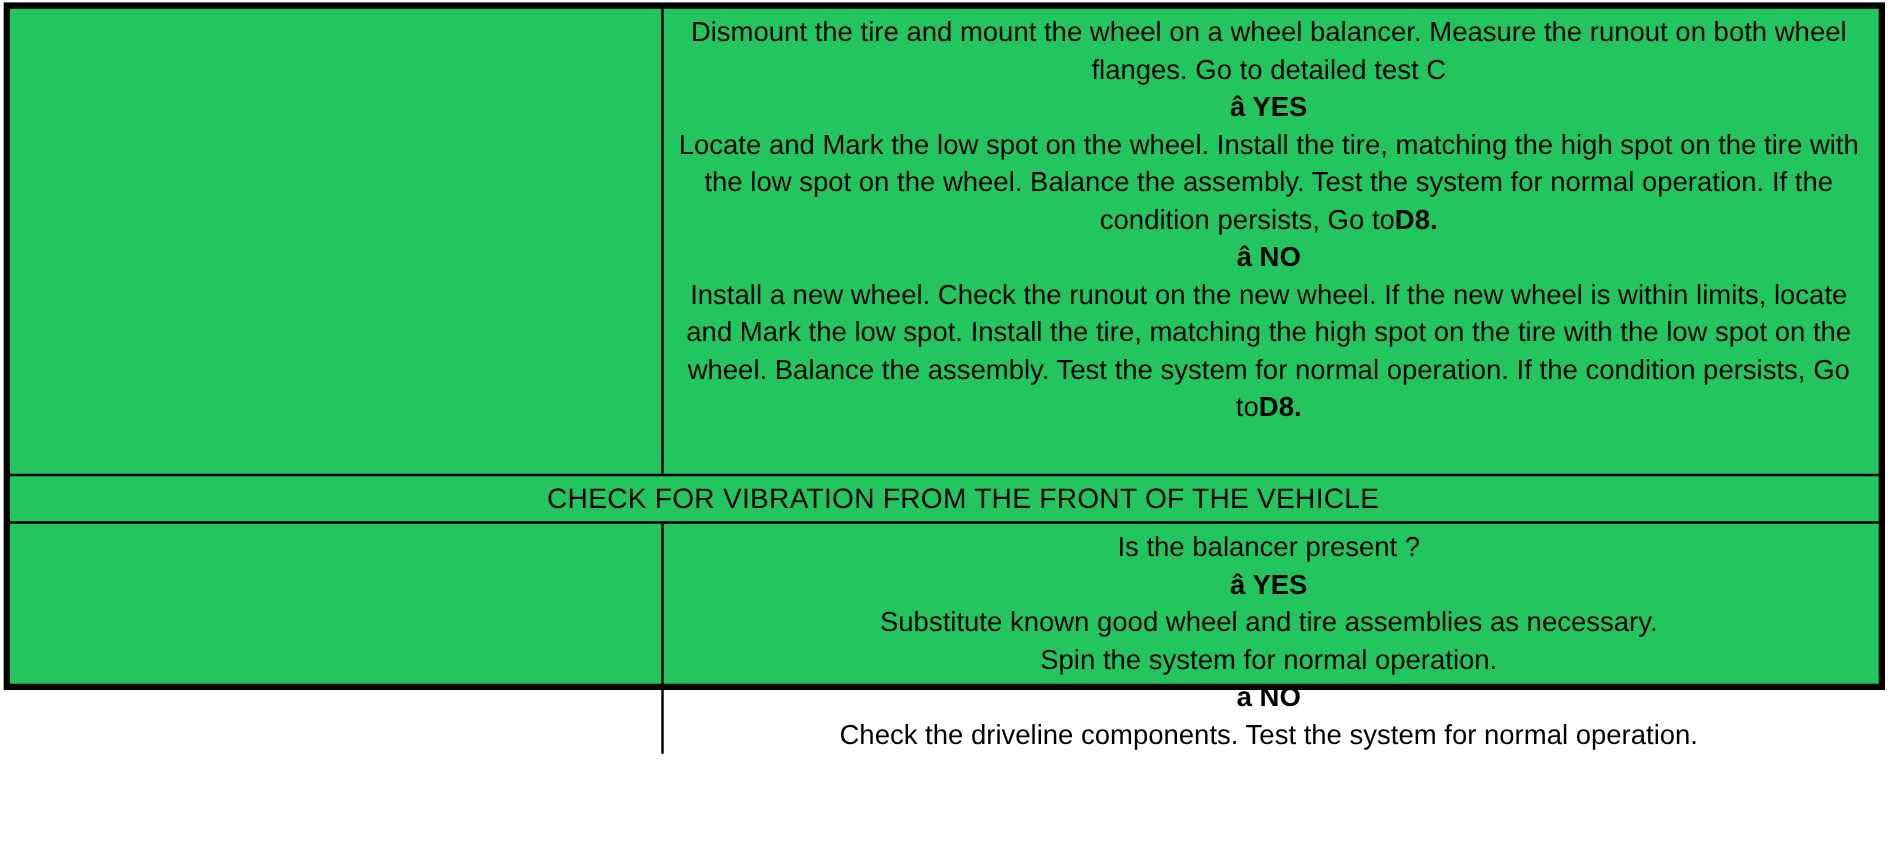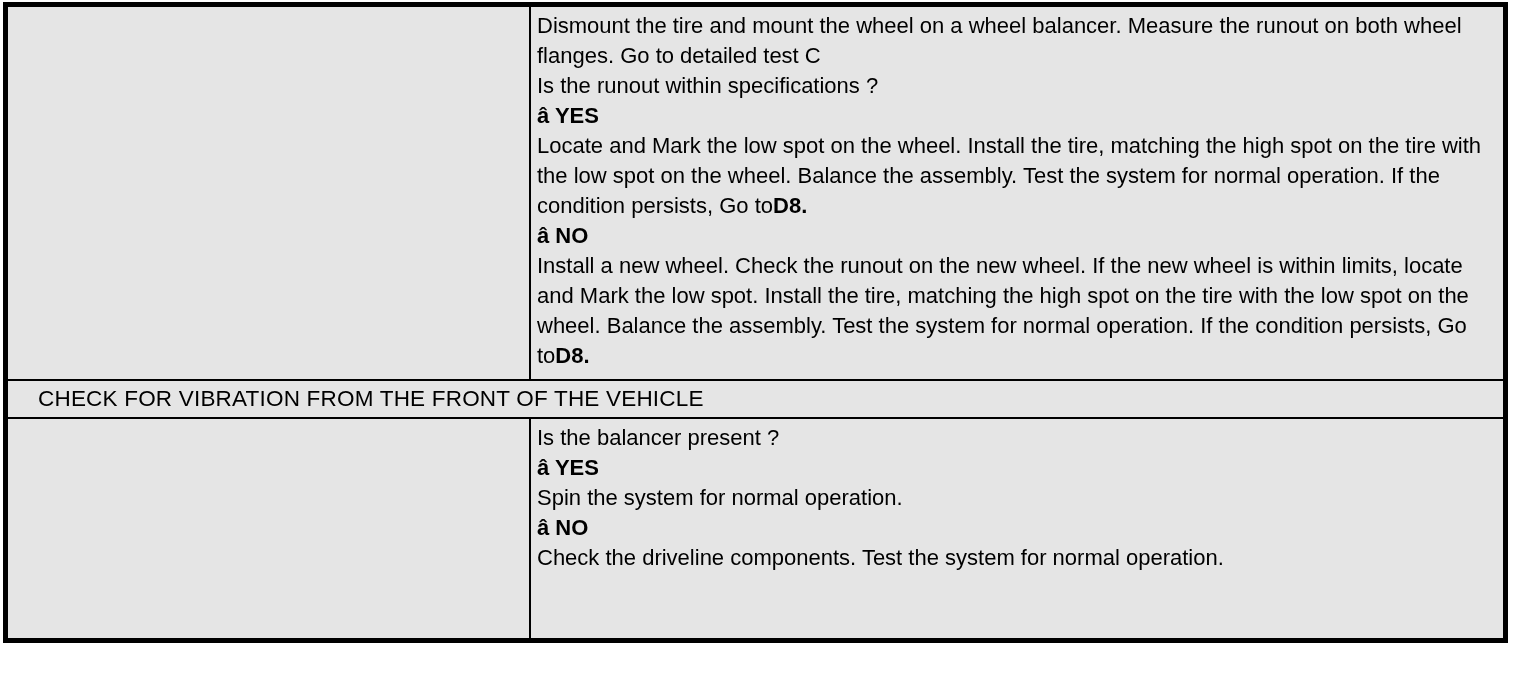--- a/index.html
+++ b/index.html
@@ -16,26 +16,27 @@
     height: 680px;
     background: #ffffff;
     font-family: "Liberation Sans", "DejaVu Sans", sans-serif;
     color: #000000;
   }
   .doc-table {
     position: absolute;
     left: 3px;
     top: 2px;
     width: 1505px;
-    height: 641px;
+    height: 550px;
     box-sizing: border-box;
     border: 5px solid #000000;
     display: flex;
     flex-direction: column;
-    background: #e5e5e5;
+    background: #22c55e;
+    text-align: center;
   }
   .row {
     display: flex;
     flex-direction: row;
     box-sizing: border-box;
   }
   .row.split-top { height: 372px; flex: none; }
   .row.header-row {
     flex: none;
     height: 40px;
@@ -78,37 +79,37 @@
 </head>
 <body>
 
 <div class="page">
   <div class="doc-table">
 
     <div class="row split-top">
       <div class="cell left"></div>
       <div class="cell right">
           <p class="para"><span>Dismount the tire and mount the wheel on a wheel balancer. Measure the runout on both wheel flanges. Go to detailed test C</span></p>
-          <p class="para"><span>Is the runout within specifications ?</span></p>
           <p class="para"><span class="bold">â YES</span></p>
           <p class="para"><span>Locate and Mark the low spot on the wheel. Install the tire, matching the high spot on the tire with the low spot on the wheel. Balance the assembly. Test the system for normal operation. If the condition persists, Go to</span><span class="bold">D8.</span></p>
           <p class="para"><span class="bold">â NO</span></p>
           <p class="para"><span>Install a new wheel. Check the runout on the new wheel. If the new wheel is within limits, locate and Mark the low spot. Install the tire, matching the high spot on the tire with the low spot on the wheel. Balance the assembly. Test the system for normal operation. If the condition persists, Go to</span><span class="bold">D8.</span></p>
         </div>
     </div>
 
     <div class="row header-row">
       <div class="cell header-cell">CHECK FOR VIBRATION FROM THE FRONT OF THE VEHICLE</div>
     </div>
 
     <div class="row split-bottom">
       <div class="cell left"></div>
       <div class="cell right">
           <p class="para"><span>Is the balancer present ?</span></p>
           <p class="para"><span class="bold">â YES</span></p>
+          <p class="para"><span>Substitute known good wheel and tire assemblies as necessary.</span></p>
           <p class="para"><span>Spin the system for normal operation.</span></p>
           <p class="para"><span class="bold">â NO</span></p>
           <p class="para"><span>Check the driveline components. Test the system for normal operation.</span></p>
         </div>
     </div>
 
   </div>
 </div>
 
 </body></html>

